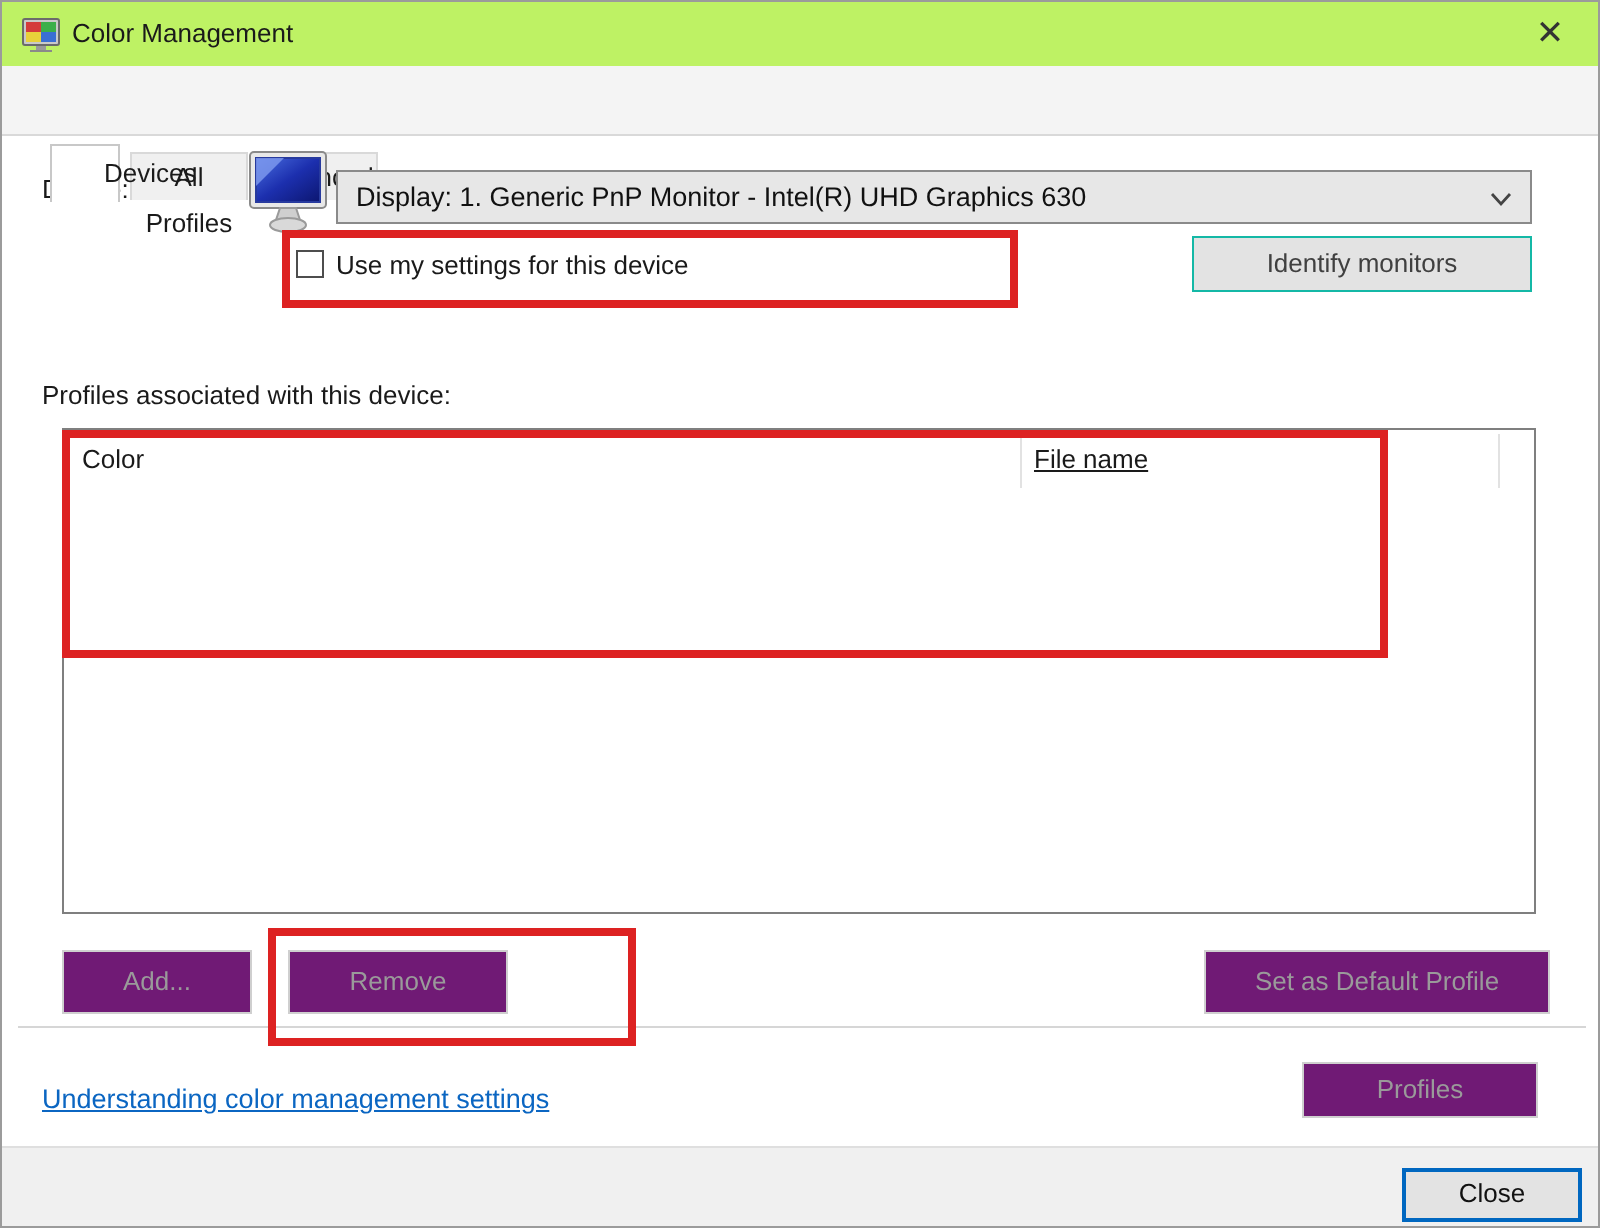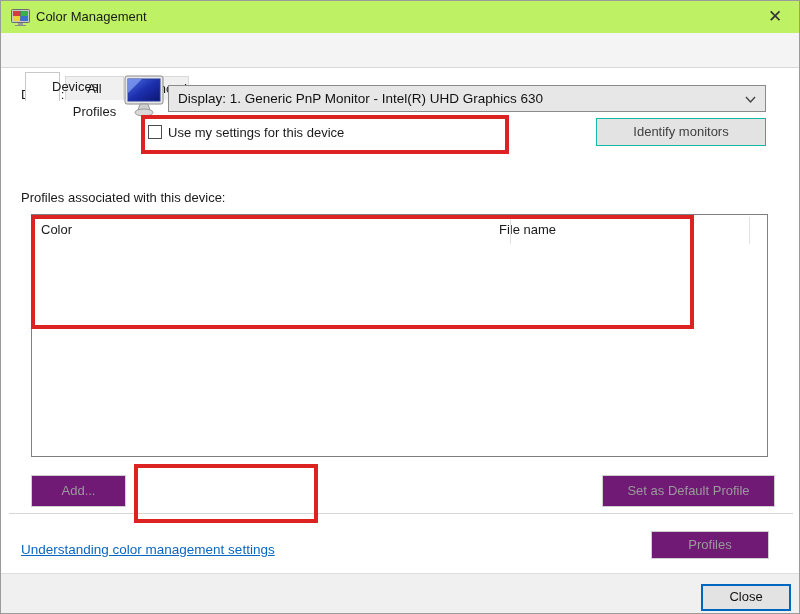--- a/index.html
+++ b/index.html
@@ -53,21 +53,21 @@
   .btn-setdefault { left:575px; top:474px; width:173px; height:32px; line-height:30px;margin-left:26px; }
   .btn-profiles { left:650px; top:530px; width:118px; height:28px; line-height:26px; }
   .btn-close { left:700px; top:583px; width:90px; height:27px; line-height:22px;
     background:#e3e3e3; border:2px solid #0067c0; color:#111; }
 
   
   .listbox { position:absolute; left:30px; top:213px; width:737px; height:243px;
     background:#ffffff; border:1px solid #7f7f7f; }
   .list-header-col { position:absolute; top:7px; font-size:13px; color:#1a1a1a; }
   .col-name { left:9px; }
-  .col-filename { left:467px; }
+  .col-filename { left:485px;text-decoration:underline; }
   .col-divider { position:absolute; top:2px; width:1px; height:27px; background:#e2e2e2; }
   .div1 { left:478px; }
   .div2 { left:717px; }
 
   
   .separator { position:absolute; left:8px; top:512px; width:784px; height:1px; background:#d6d6d6; }
 
   
   .link { position:absolute; left:20px; top:541px; font-size:13.5px; color:#0b66c2; text-decoration:underline; cursor:pointer; }
 
@@ -140,20 +140,21 @@
   <span class="lbl" style="left:20px; top:189px;">Profiles associated with this device:</span>
 
   <div class="listbox">
     <span class="list-header-col col-name">Color</span>
     <span class="list-header-col col-filename">File name</span>
     <div class="col-divider div1"></div>
     <div class="col-divider div2"></div>
   </div>
 
   <div class="btn disabled btn-add">Add...</div>
+  <div class="btn disabled btn-remove">Remove</div>
   <div class="btn disabled btn-setdefault">Set as Default Profile</div>
 
   <div class="separator"></div>
 
   <span class="link">Understanding color management settings</span>
   <div class="btn disabled btn-profiles">Profiles</div>
 
   <div class="footer"></div>
   <div class="btn btn-close">Close</div>
 

